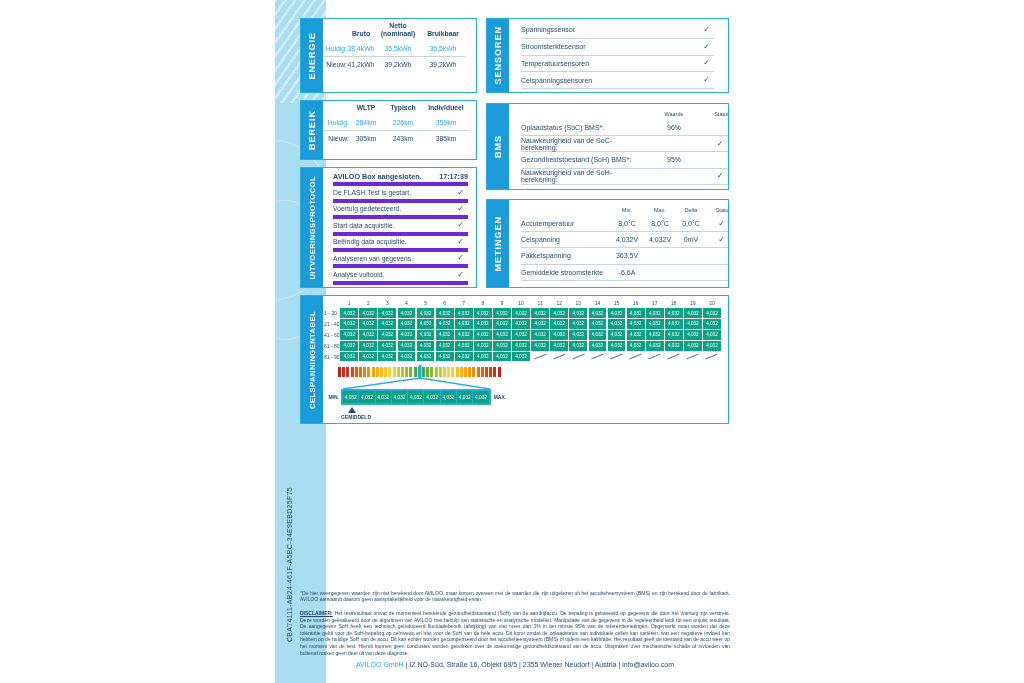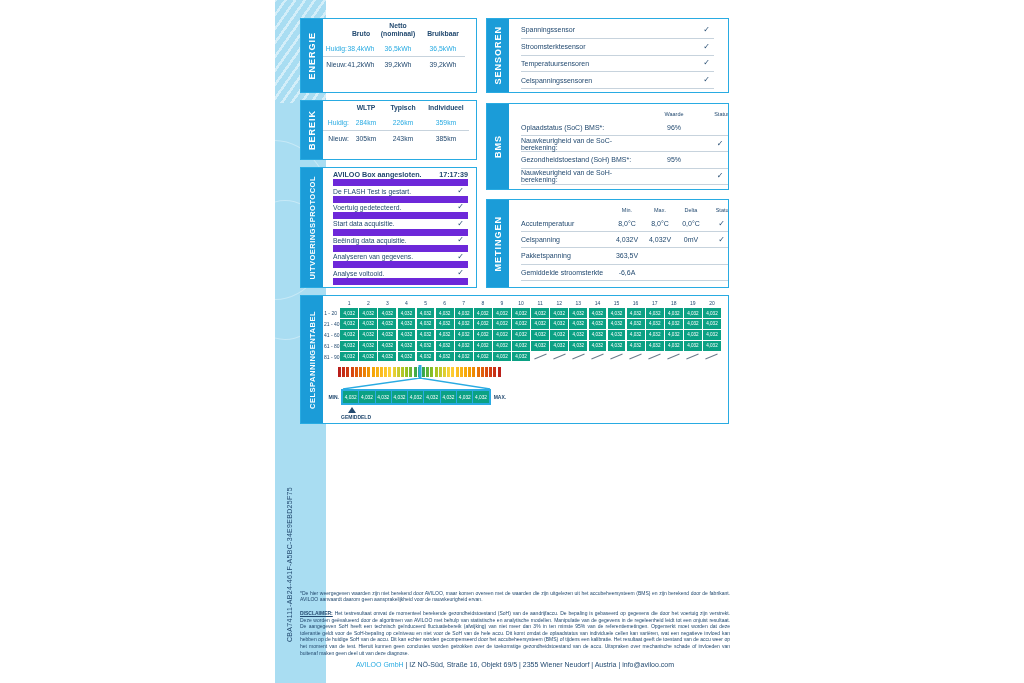--- a/index.html
+++ b/index.html
@@ -26,21 +26,21 @@
   #energie-table{grid-template-columns:24px 28px 46px 44px}
   #bereik-table{grid-template-columns:26px 34px 40px 46px}
   .mt-head{font-weight:bold;font-size:6.8px;text-align:center;align-self:end;padding-bottom:3px;line-height:1.15}
   .mt-rowlab{font-size:6.8px;text-align:right;white-space:nowrap;padding:4px 0}
   .mt-val{font-size:6.8px;text-align:center;padding:4px 0}
   .hl{color:#29abe2}
   .mt-rule{grid-column:1/-1;border-top:1px solid #c7d3dd;height:0}
 
   
   .plist{padding:2px 8px 0 10px}
-  .prow{display:flex;justify-content:space-between;align-items:center;height:16.4px;border-bottom:7px solid #6d28d9;font-size:6.8px}
+  .prow{display:flex;justify-content:space-between;align-items:center;height:16.4px;border-bottom:4px solid #6d28d9;font-size:6.8px}
   .prow .right{font-weight:bold}
   .prow.title span{font-weight:bold;font-size:7.2px}
   .check{font-size:8px;color:#234a70;margin-right:4px;line-height:1}
   .slist{padding:3px 14px 0 12px}
   .srow{display:flex;justify-content:space-between;align-items:center;height:16.8px;border-bottom:1px solid #c7d3dd;font-size:7px}
 
   
   .bms-grid{display:grid;grid-template-columns:122px 62px 34px;padding:3px 0 0 12px;align-items:center}
   .met-grid{display:grid;grid-template-columns:88px 36px 30px 32px 33px;padding:3px 0 0 12px;align-items:center}
   .g-head{font-size:5.5px;text-align:center;padding:4px 0 3px 0;color:#234a70}

